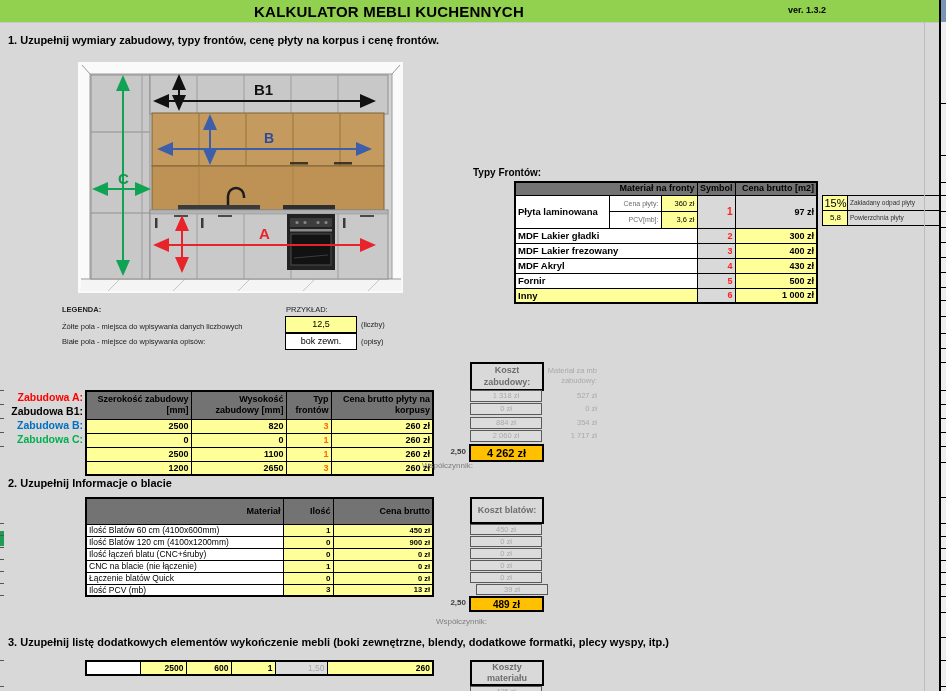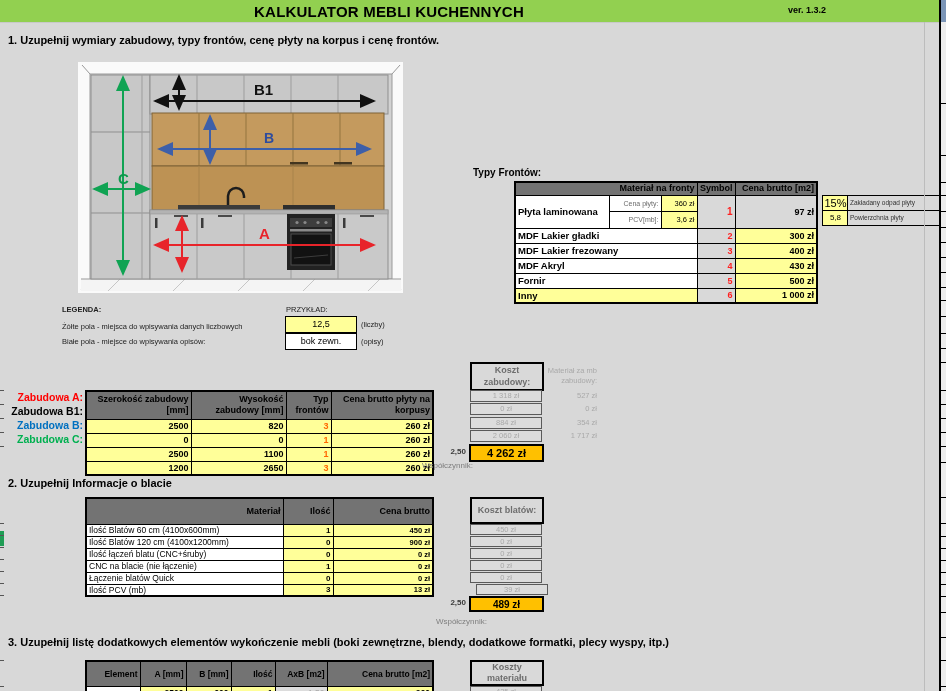--- a/index.html
+++ b/index.html
@@ -368,28 +368,20 @@
   <table class="abs tbl" style="left:85px;top:660px;width:347px;font-size:8.5px;">
     <colgroup>
         <col style="width:54px">
         <col style="width:46px">
         <col style="width:45px">
         <col style="width:44px">
         <col style="width:52px">
         <col style="width:106px">
       </colgroup>
     <tbody>
-        <tr style="height:25px;">
-      <td class="hdr">Element</td>
-      <td class="hdr">A [mm]</td>
-      <td class="hdr">B [mm]</td>
-      <td class="hdr">Ilość</td>
-      <td class="hdr">AxB [m2]</td>
-      <td class="hdr">Cena brutto [m2]</td>
-    </tr>
     <tr style="height:14px;vertical-align:top;line-height:10px;">
       <td class="whitec"></td>
       <td class="yellow ctr bold">2500</td>
       <td class="yellow ctr bold">600</td>
       <td class="yellow ctr bold">1</td>
       <td class="ctr" style="background:#DCDCDC;color:#aaa;">1,50</td>
       <td class="yellow ctr bold">260</td>
     </tr>
   </tbody>
     </table>

